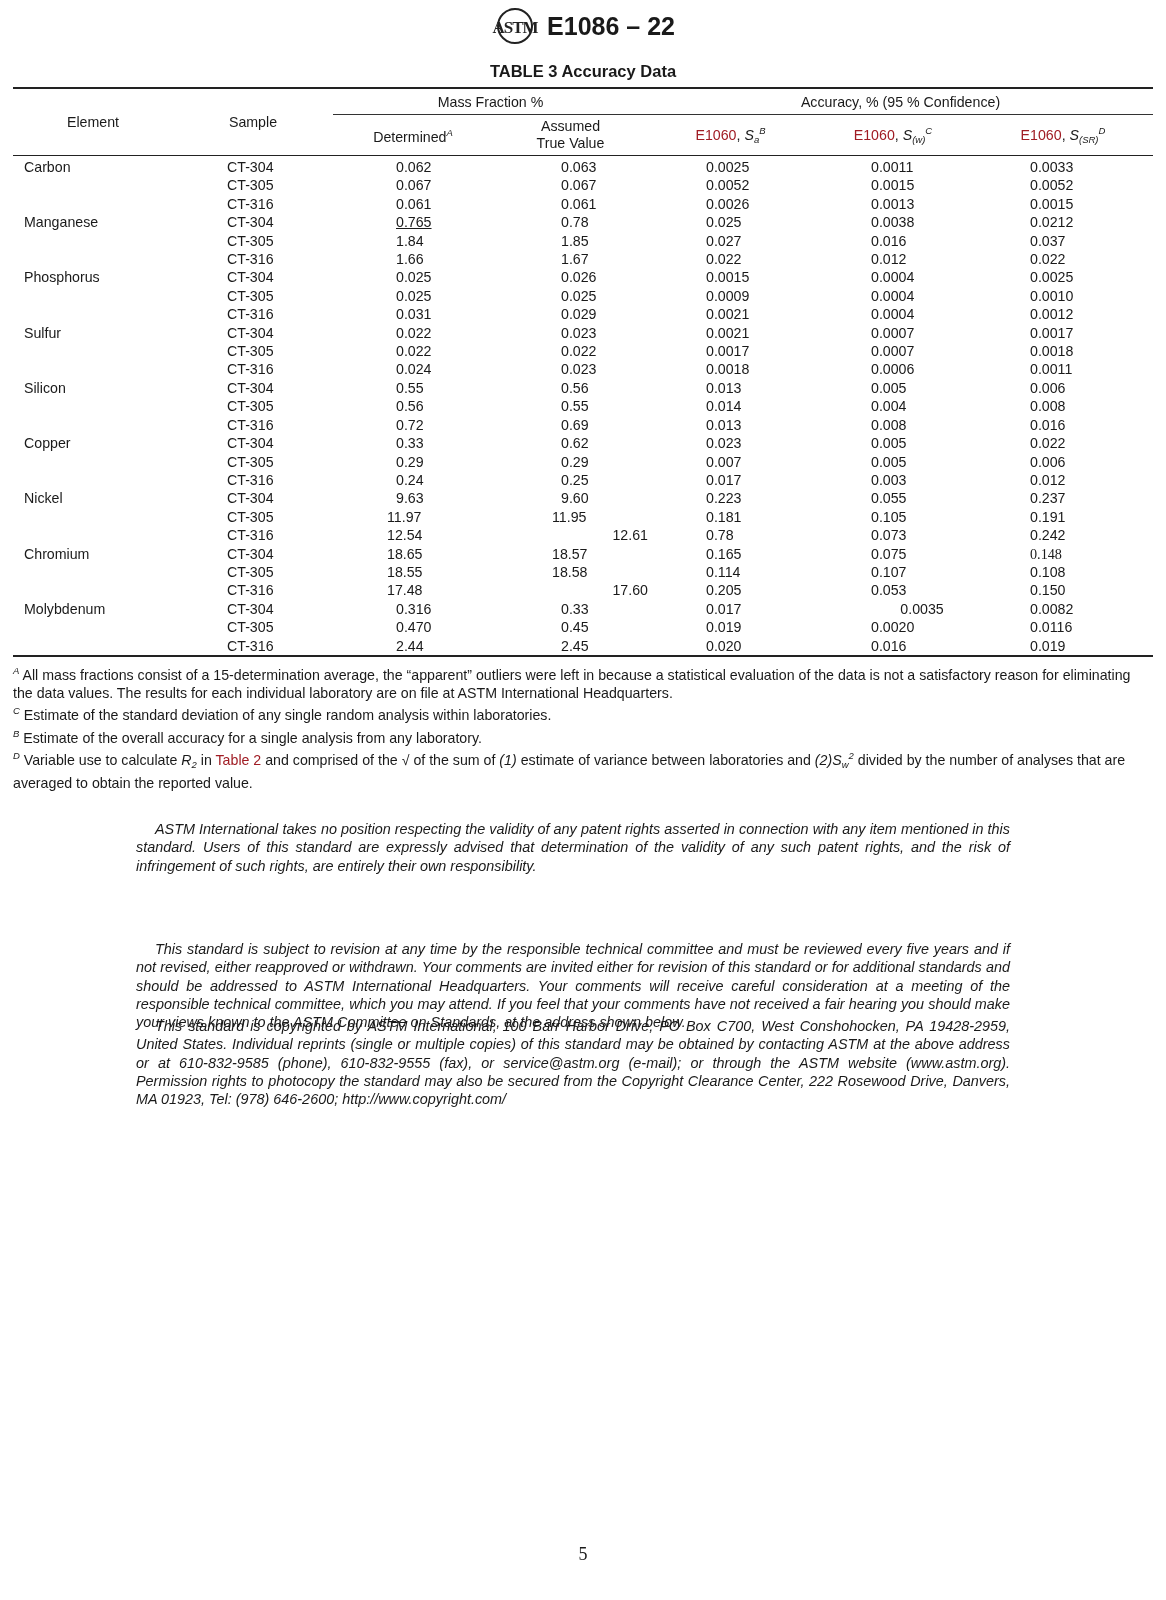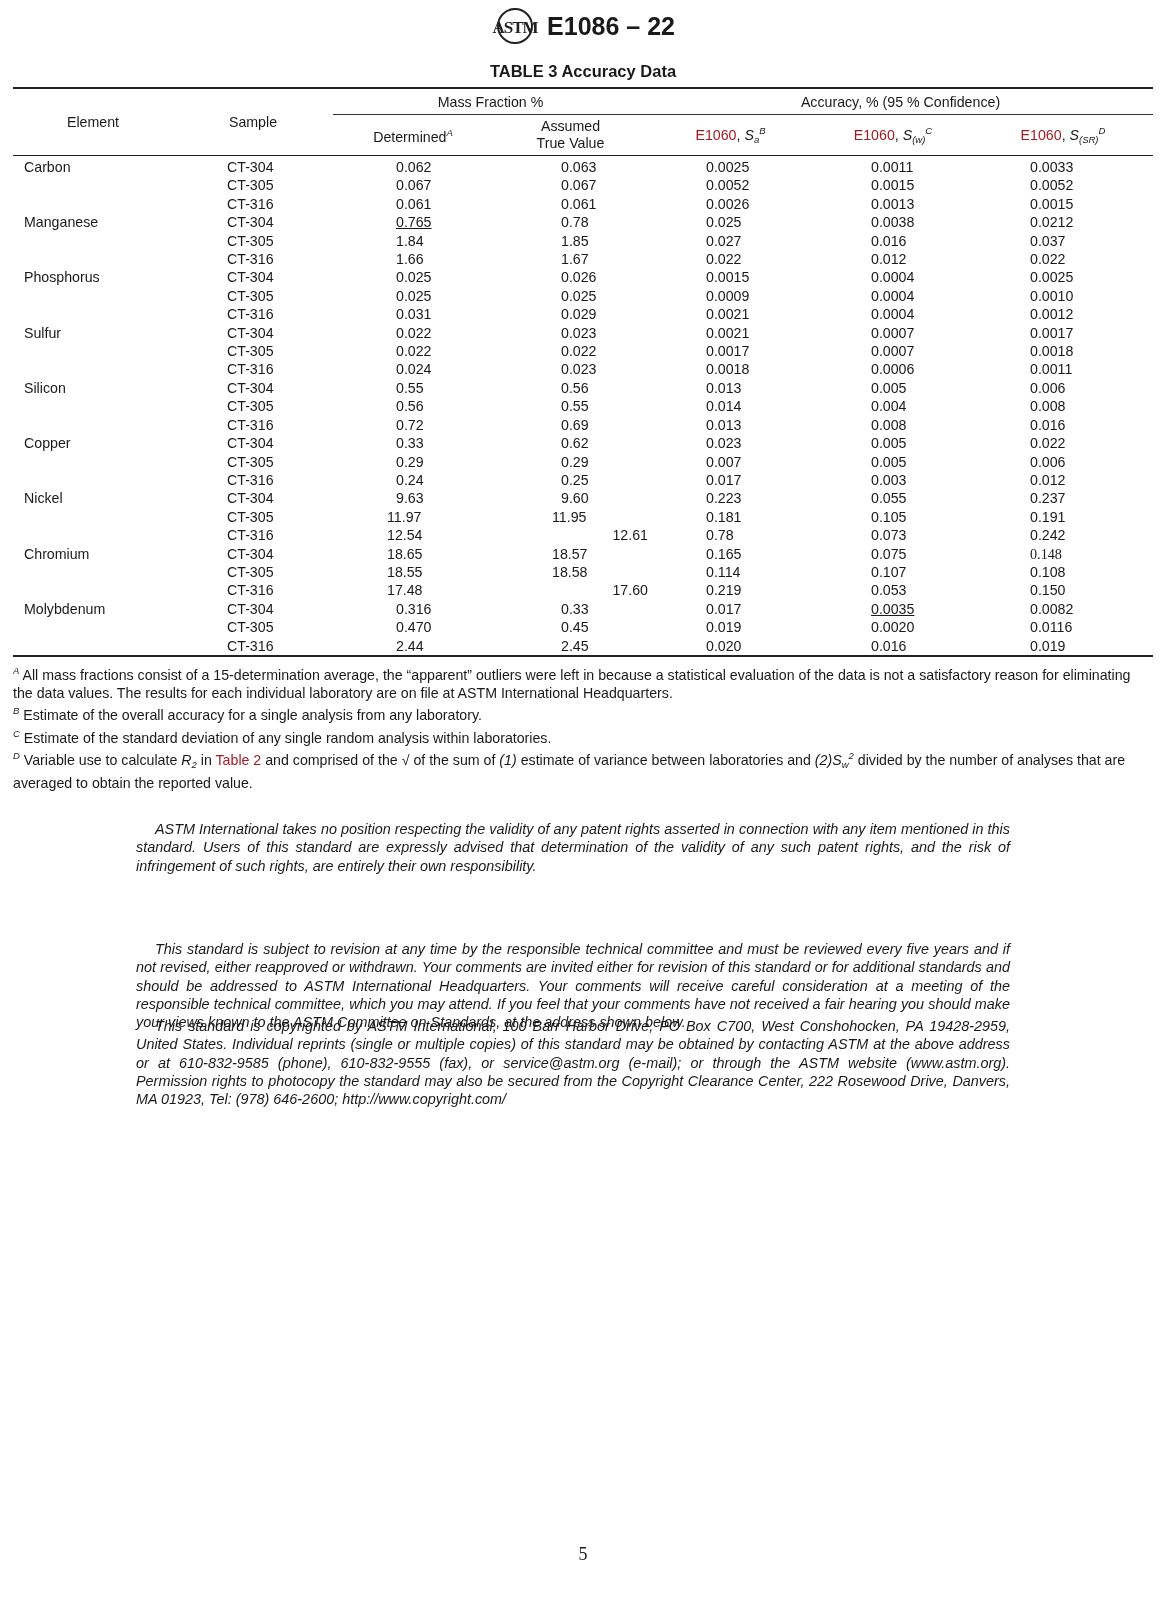--- a/index.html
+++ b/index.html
@@ -280,31 +280,31 @@
           <td style="text-align: left; padding-left: 59px;">18.58</td>
           <td style="text-align: left; padding-left: 58px;">0.114</td>
           <td style="text-align: left; padding-left: 58px;">0.107</td>
           <td style="text-align: left; padding-left: 57px;">0.108</td>
         </tr>
         <tr>
           <td style="padding-left: 11px; text-align: left;"></td>
           <td style="text-align: left; padding-left: 54px;">CT-316</td>
           <td style="text-align: left; padding-left: 54px;">17.48</td>
           <td style="text-align: right; padding-left: 59px;">17.60</td>
-          <td style="text-align: left; padding-left: 58px;">0.219</td>
+          <td style="text-align: left; padding-left: 58px;">0.205</td>
           <td style="text-align: left; padding-left: 58px;">0.053</td>
           <td style="text-align: left; padding-left: 57px;">0.150</td>
         </tr>
         <tr>
           <td style="padding-left: 11px; text-align: left;">Molybdenum</td>
           <td style="text-align: left; padding-left: 54px;">CT-304</td>
           <td style="text-align: left; padding-left: 63px;">0.316</td>
           <td style="text-align: left; padding-left: 68px;">0.33</td>
           <td style="text-align: left; padding-left: 58px;">0.017</td>
-          <td style="text-align: left; padding-left: 58px; text-decoration: underline;">0.0035</td>
+          <td style="text-align: center; padding-left: 58px;">0.0035</td>
           <td style="text-align: left; padding-left: 57px;">0.0082</td>
         </tr>
         <tr>
           <td style="padding-left: 11px; text-align: left;"></td>
           <td style="text-align: left; padding-left: 54px;">CT-305</td>
           <td style="text-align: left; padding-left: 63px;">0.470</td>
           <td style="text-align: left; padding-left: 68px;">0.45</td>
           <td style="text-align: left; padding-left: 58px;">0.019</td>
           <td style="text-align: left; padding-left: 58px;">0.0020</td>
           <td style="text-align: left; padding-left: 57px;">0.0116</td>
@@ -317,22 +317,22 @@
           <td style="text-align: left; padding-left: 58px;">0.020</td>
           <td style="text-align: left; padding-left: 58px;">0.016</td>
           <td style="text-align: left; padding-left: 57px;">0.019</td>
         </tr>
       </tbody>
   </table>
 </div>
 
 <div class="footnotes">
   <p><sup>A</sup><span> All mass fractions consist of a 15-determination average, the “apparent” outliers were left in because a statistical evaluation of the data is not a satisfactory reason for eliminating the data values. The results for each individual laboratory are on file at ASTM International Headquarters.</span></p>
+  <p><sup>C</sup><span> Estimate of the standard deviation of any single random analysis within laboratories.</span></p>
   <p><sup>B</sup><span> Estimate of the overall accuracy for a single analysis from any laboratory.</span></p>
-  <p><sup>C</sup><span> Estimate of the standard deviation of any single random analysis within laboratories.</span></p>
   <p><sup>D</sup><span> Variable use to calculate </span><span class="it">R</span><sub>2</sub><span> in </span><a class="red" style="color: rgb(160, 28, 36);">Table 2</a><span> and comprised of the </span><span>√</span><span> of the sum of </span><span class="it">(1)</span><span> estimate of variance between laboratories and </span><span class="it">(2)S</span><sub>w</sub><sup>2</sup><span> divided by the number of analyses that are averaged to obtain the reported value.</span></p>
 </div>
 
 <div class="legal" style="top:820px;">
     <p>ASTM International takes no position respecting the validity of any patent rights asserted in connection with any item mentioned in this standard. Users of this standard are expressly advised that determination of the validity of any such patent rights, and the risk of infringement of such rights, are entirely their own responsibility.</p>
   </div>
 <div class="legal" style="top:940px;">
     <p>This standard is subject to revision at any time by the responsible technical committee and must be reviewed every five years and if not revised, either reapproved or withdrawn. Your comments are invited either for revision of this standard or for additional standards and should be addressed to ASTM International Headquarters. Your comments will receive careful consideration at a meeting of the responsible technical committee, which you may attend. If you feel that your comments have not received a fair hearing you should make your views known to the ASTM Committee on Standards, at the address shown below.</p>
   </div>
 <div class="legal" style="top:1017px;">

